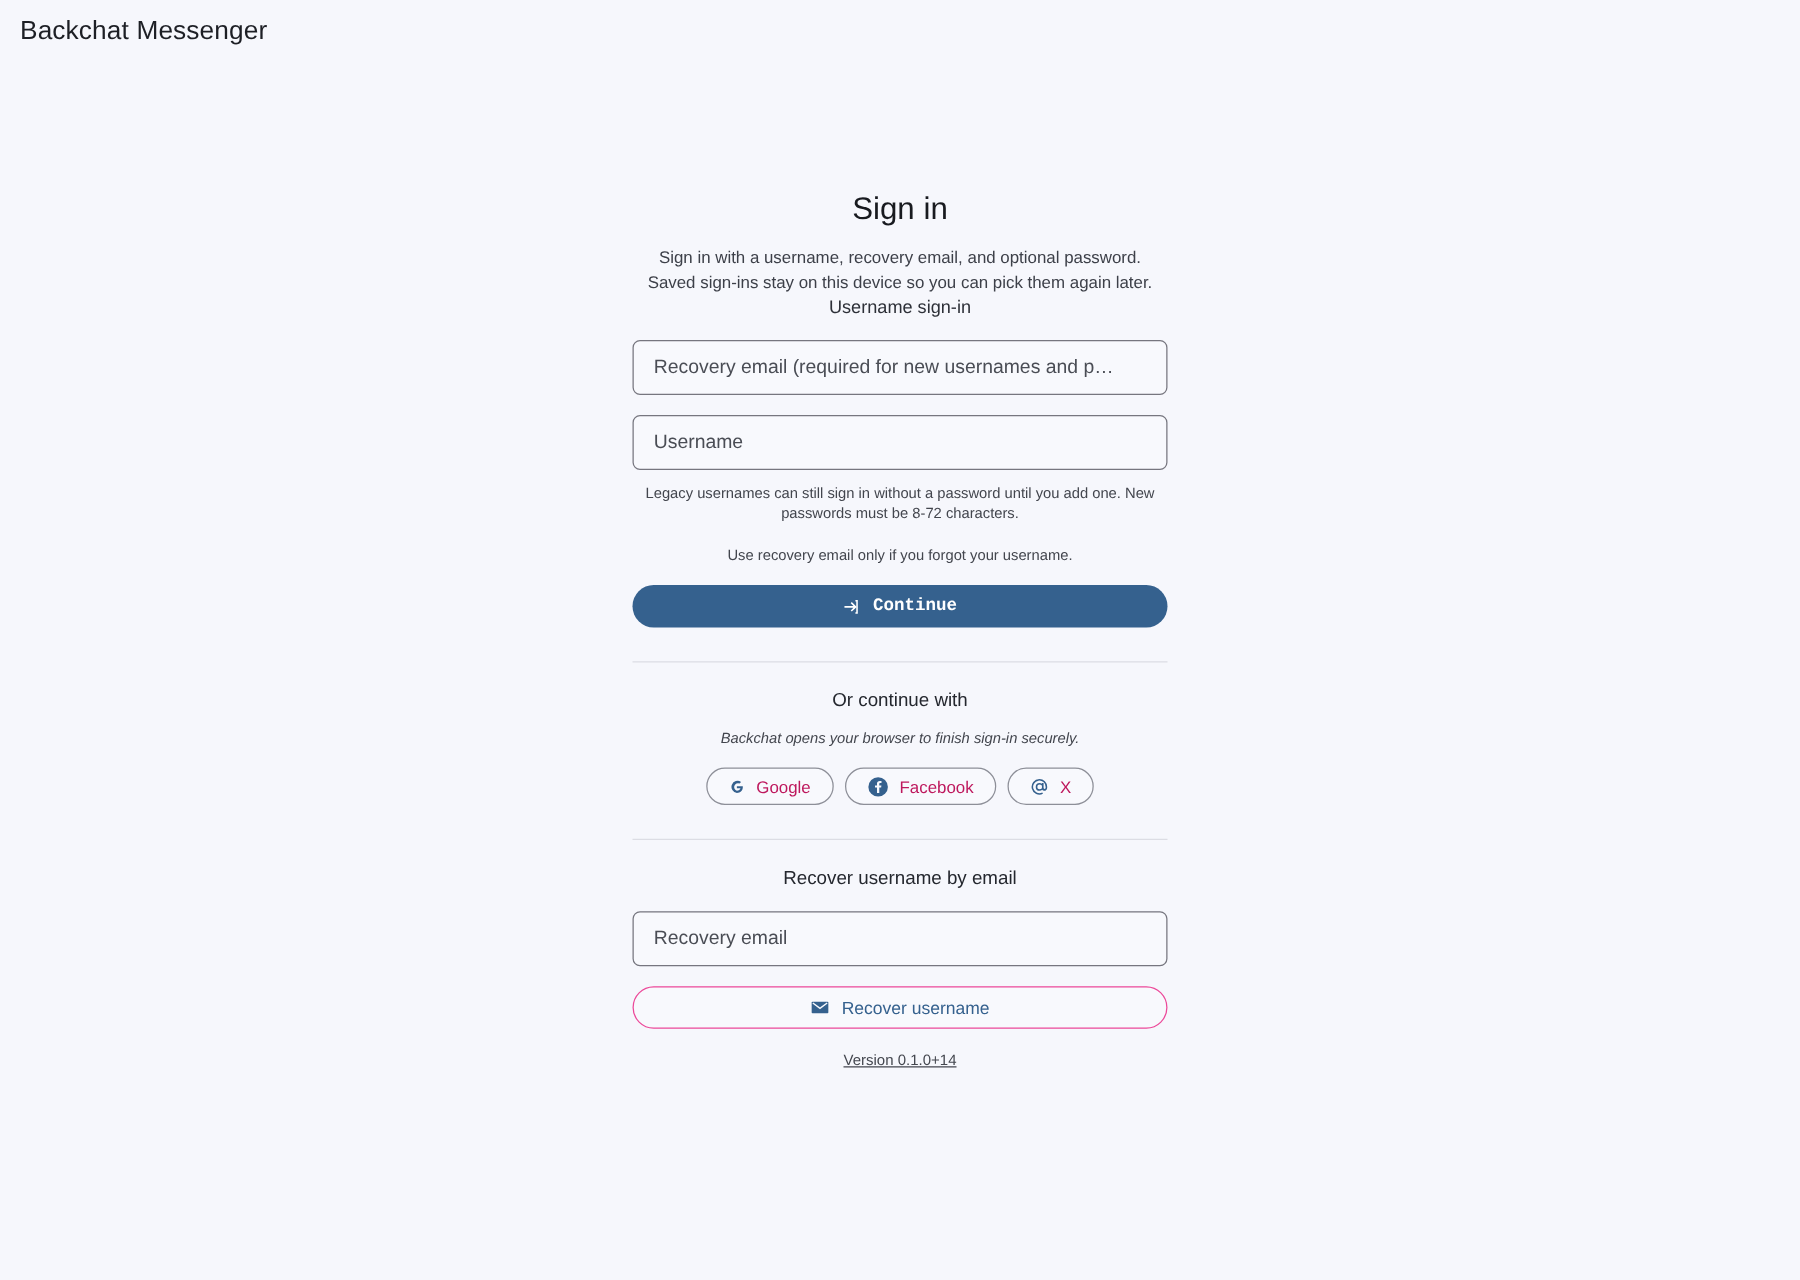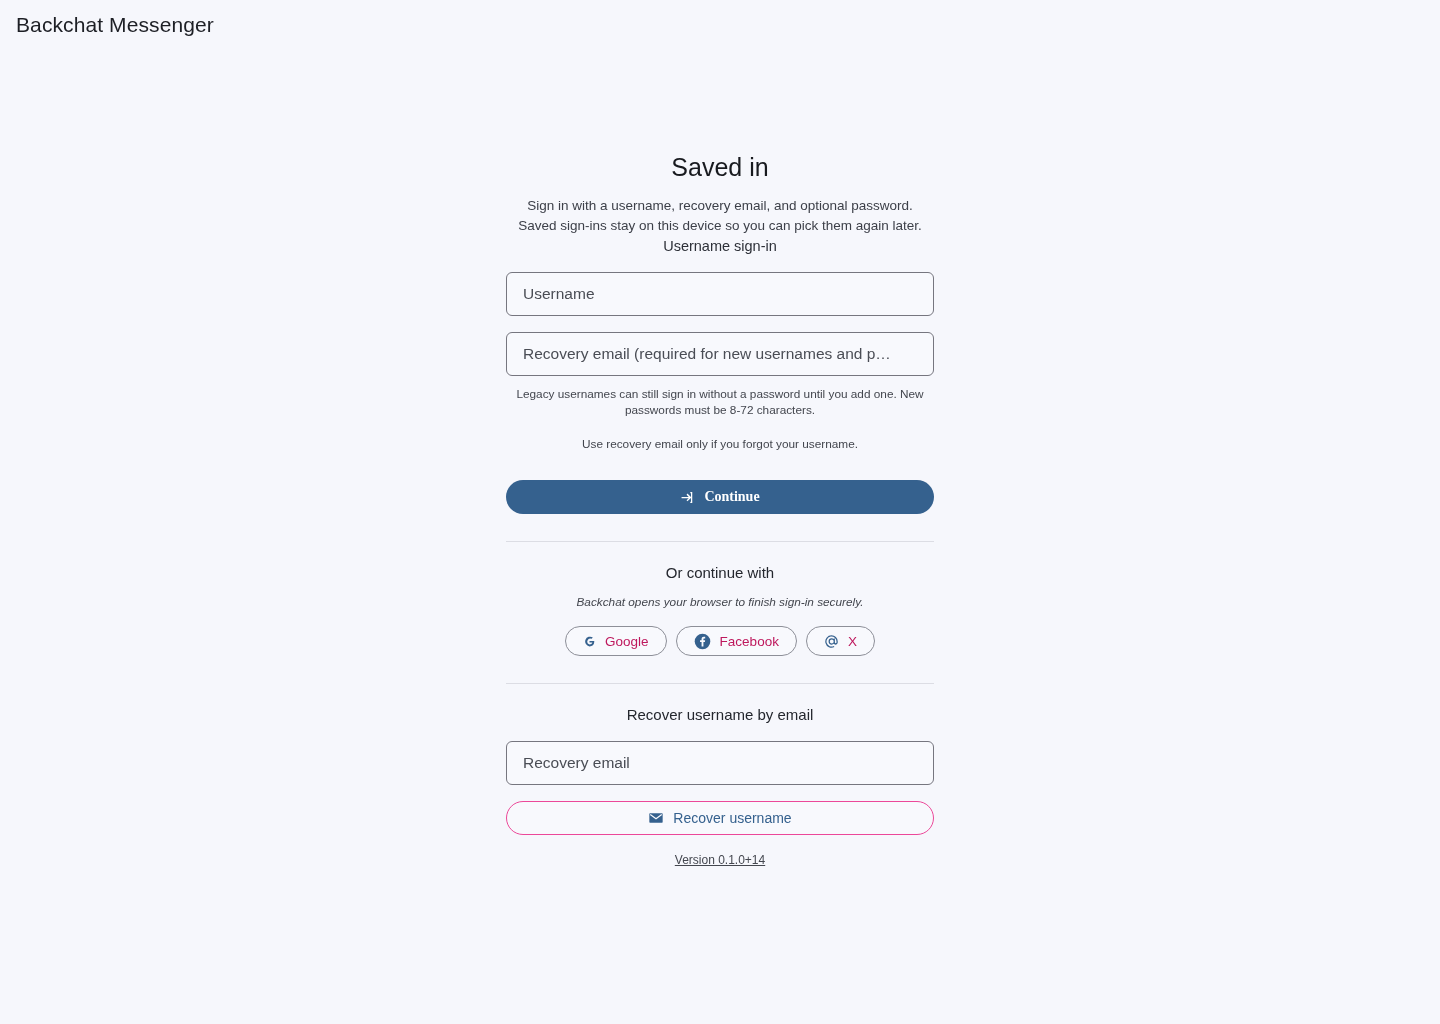--- a/index.html
+++ b/index.html
@@ -78,28 +78,28 @@
     text-align: center;
     font-size: 11.8px;
     color: #43464e;
     line-height: 16px;
     margin-top: 10px;
   }
   .helper.spaced { margin-top: 18px; }
   .primary-btn {
     width: 428px;
     height: 34px;
-    margin-top: 28px;
+    margin-top: 16px;
     background: #35618e;
     border: none;
     border-radius: 17px;
     color: #ffffff;
     font-size: 14px;
     font-weight: bold;
-    font-family: Liberation Serif, serif;
+    font-family: Liberation Mono, monospace;
     display: flex;
     align-items: center;
     justify-content: center;
     gap: 9px;
     cursor: pointer;
   }
   .divider {
     width: 428px;
     height: 1px;
     background: #dcdde4;
@@ -175,31 +175,31 @@
 </style>
 </head>
 <body>
 
 <div class="scroll-area">
 
   <div class="app-title">Backchat Messenger</div>
 
   <div class="form-wrap">
 
-    <div class="heading">Saved in</div>
+    <div class="heading">Sign in</div>
     <div class="subtitle">Sign in with a username, recovery email, and optional password. Saved sign-ins stay on this device so you can pick them again later.</div>
 
     <div class="section-label">Username sign-in</div>
+
+    <div class="field">
+      <span class="ph">Recovery email (required for new usernames and p…</span>
+    </div>
 
     <div class="field">
       <span class="ph">Username</span>
-    </div>
-
-    <div class="field">
-      <span class="ph">Recovery email (required for new usernames and p…</span>
     </div>
 
 
     <div class="helper">Legacy usernames can still sign in without a password until you add one. New passwords must be 8-72 characters.</div>
     <div class="helper spaced">Use recovery email only if you forgot your username.</div>
 
     <button class="primary-btn">
       <svg width="15" height="15" viewBox="0 0 24 24">
         <path d="M10.5 7.5 14 11H2.5v2H14l-3.5 3.5 1.4 1.4L18.3 12l-6.4-6.4z" fill="#ffffff"></path>
         <path d="M16.5 3.2h3.1v17.6h-3.1v-2h1.1V5.2h-1.1z" fill="#ffffff"></path>

